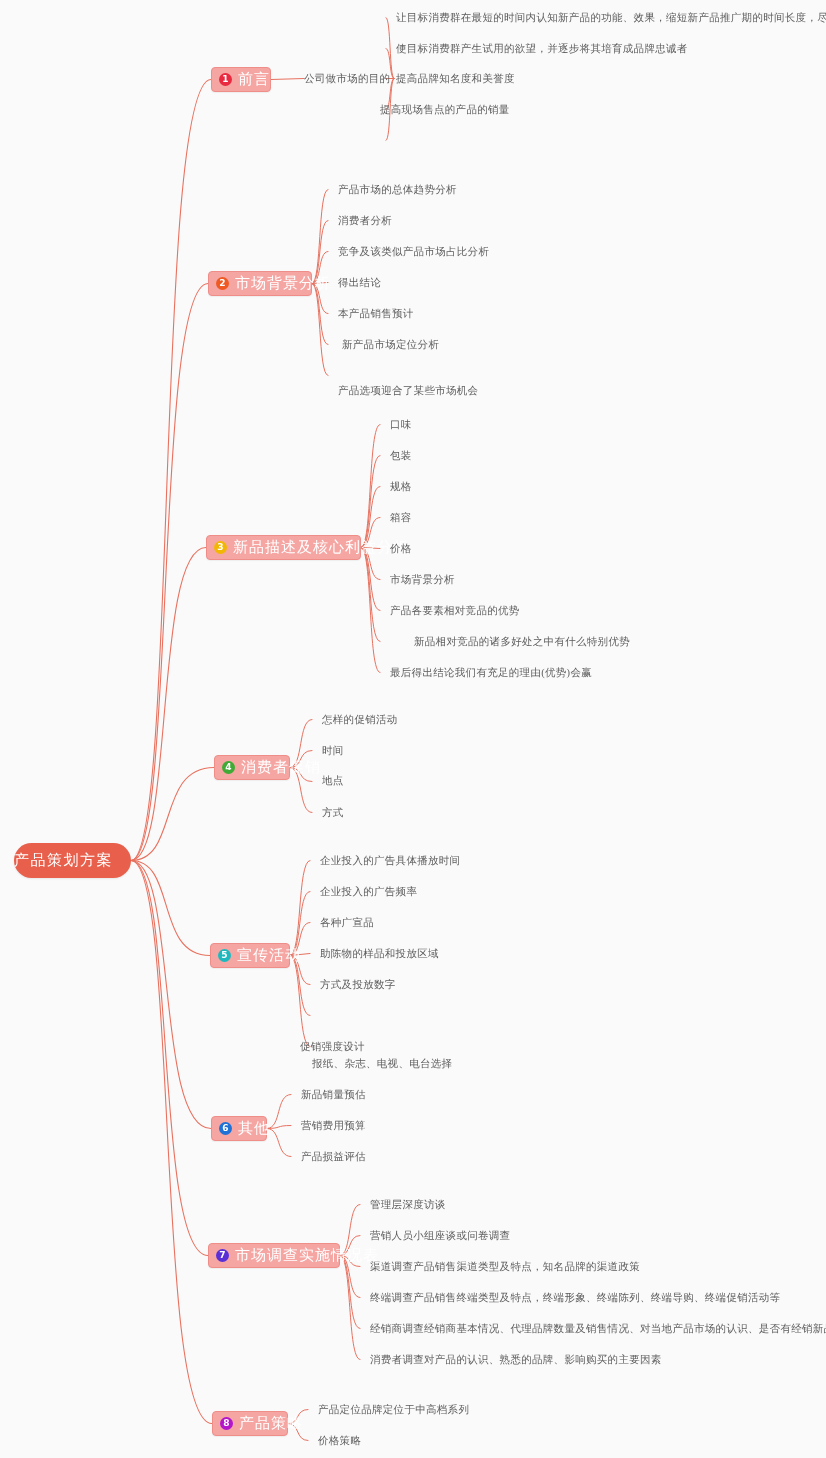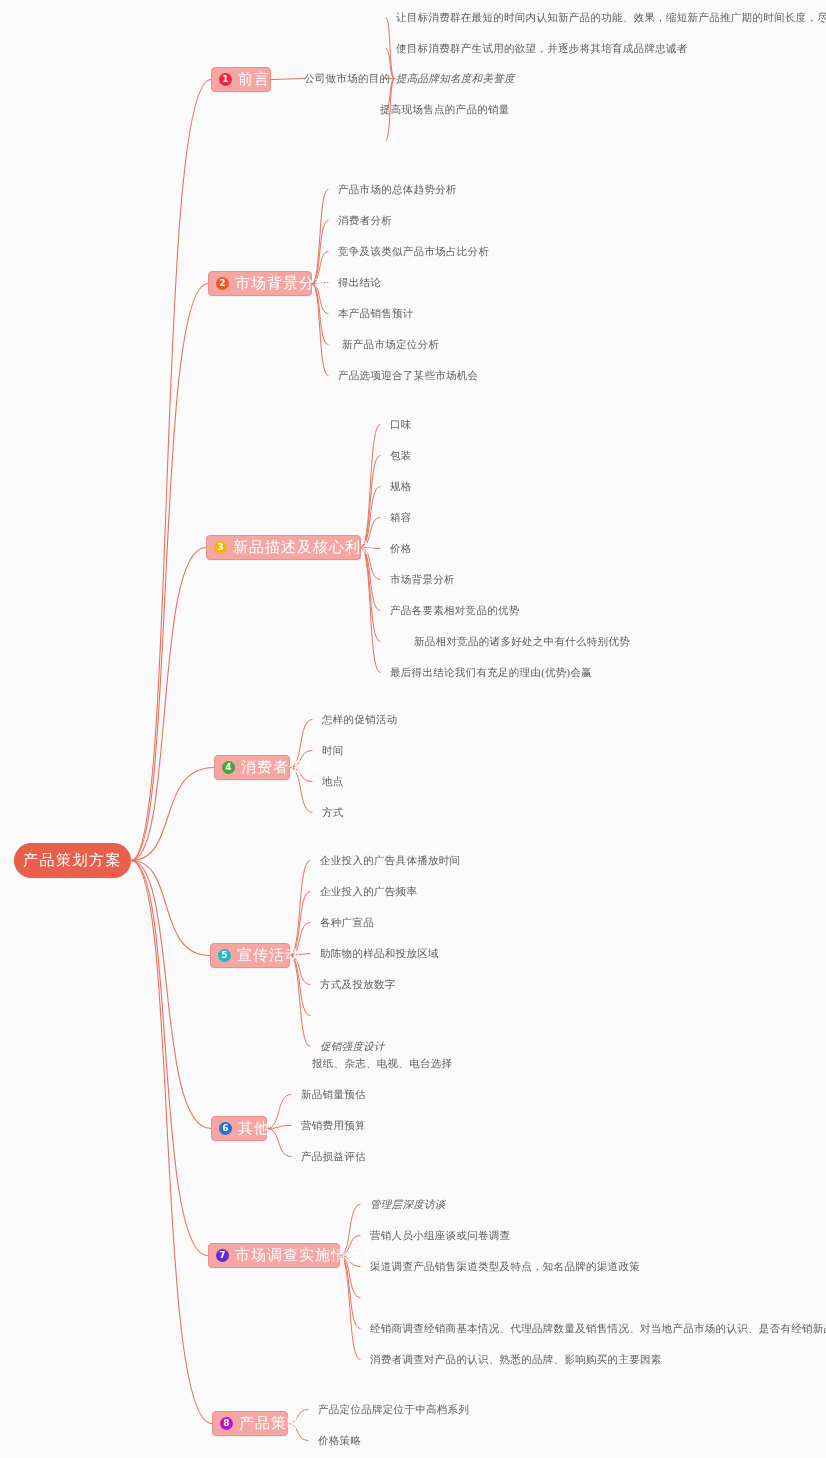--- a/index.html
+++ b/index.html
@@ -34,21 +34,21 @@
   .root-node {
     position: absolute;
     box-sizing: border-box;
     background: #e8604c;
     color: #ffffff;
     border-radius: 18px;
     font-size: 15px;
     letter-spacing: 1.5px;
     display: flex;
     align-items: center;
-    justify-content: center;
+    justify-content: flex-start;
     white-space: nowrap;
     box-shadow: 0 1px 2px rgba(0,0,0,0.08);
   }
 
   
   .branch-node {
     position: absolute;
     box-sizing: border-box;
     background: #f5a6a3;
     border: 1px solid #ef8d89;
@@ -160,79 +160,80 @@
 <div class="root-node" style="left: 14px; top: 843px; width: 117px; height: 35px; background: rgb(232, 96, 76);">
       <span>产品策划方案</span>
     </div>
     <div class="branch-node" style="left: 211px; top: 67px; width: 60px; background: rgb(245, 166, 163); border-color: rgb(239, 141, 137);">
       <span class="branch-badge" style="background: rgb(232, 41, 63);">1</span>
       <span class="branch-label">前言</span>
     </div>
     <div class="mid-node" style="left: 304px; top: 72px; color: rgb(93, 93, 93);"><span>公司做市场的目的</span></div>
     <div class="leaf-node" style="left: 396px; top: 11px; color: rgb(93, 93, 93);"><span>让目标消费群在最短的时间内认知新产品的功能、效果，缩短新产品推广期的时间长度，尽快进入成长期，创造效益</span></div>
     <div class="leaf-node" style="left: 396px; top: 42px; color: rgb(93, 93, 93);"><span>使目标消费群产生试用的欲望，并逐步将其培育成品牌忠诚者</span></div>
-    <div class="leaf-node" style="left: 396px; top: 72px; color: rgb(93, 93, 93); font-style: italic;"><span>提高品牌知名度和美誉度</span></div>
+    <div class="leaf-node" style="left: 396px; top: 72px; color: rgb(93, 93, 93);"><span>提高品牌知名度和美誉度</span></div>
     <div class="leaf-node" style="left: 380px; top: 103px; color: rgb(93, 93, 93);"><span>提高现场售点的产品的销量</span></div>
     <div class="branch-node" style="left: 208px; top: 271px; width: 104px; background: rgb(245, 166, 163); border-color: rgb(239, 141, 137);">
       <span class="branch-badge" style="background: rgb(239, 90, 36);">2</span>
       <span class="branch-label">市场背景分析</span>
     </div>
     <div class="leaf-node" style="left: 338px; top: 183px; color: rgb(93, 93, 93);"><span>产品市场的总体趋势分析</span></div>
     <div class="leaf-node" style="left: 338px; top: 214px; color: rgb(93, 93, 93);"><span>消费者分析</span></div>
     <div class="leaf-node" style="left: 338px; top: 245px; color: rgb(93, 93, 93);"><span>竞争及该类似产品市场占比分析</span></div>
     <div class="leaf-node" style="left: 338px; top: 276px; color: rgb(93, 93, 93);"><span>得出结论</span></div>
     <div class="leaf-node" style="left: 338px; top: 307px; color: rgb(93, 93, 93);"><span>本产品销售预计</span></div>
     <div class="leaf-node" style="left: 342px; top: 338px; color: rgb(93, 93, 93);"><span>新产品市场定位分析</span></div>
-    <div class="leaf-node" style="left: 338px; top: 369px; color: rgb(93, 93, 93);"><span>产品选项迎合了某些市场机会</span></div>
+    <div class="leaf-node" style="left: 338px; top: 384px; color: rgb(93, 93, 93);"><span>产品选项迎合了某些市场机会</span></div>
     <div class="branch-node" style="left: 206px; top: 535px; width: 155px; background: rgb(245, 166, 163); border-color: rgb(239, 141, 137);">
       <span class="branch-badge" style="background: rgb(242, 183, 5);">3</span>
       <span class="branch-label">新品描述及核心利益分析</span>
     </div>
     <div class="leaf-node" style="left: 390px; top: 418px; color: rgb(93, 93, 93);"><span>口味</span></div>
     <div class="leaf-node" style="left: 390px; top: 449px; color: rgb(93, 93, 93);"><span>包装</span></div>
     <div class="leaf-node" style="left: 390px; top: 480px; color: rgb(93, 93, 93);"><span>规格</span></div>
     <div class="leaf-node" style="left: 390px; top: 511px; color: rgb(93, 93, 93);"><span>箱容</span></div>
     <div class="leaf-node" style="left: 390px; top: 542px; color: rgb(93, 93, 93);"><span>价格</span></div>
     <div class="leaf-node" style="left: 390px; top: 573px; color: rgb(93, 93, 93);"><span>市场背景分析</span></div>
     <div class="leaf-node" style="left: 390px; top: 604px; color: rgb(93, 93, 93);"><span>产品各要素相对竞品的优势</span></div>
     <div class="leaf-node" style="left: 414px; top: 635px; color: rgb(93, 93, 93);"><span>新品相对竞品的诸多好处之中有什么特别优势</span></div>
     <div class="leaf-node" style="left: 390px; top: 666px; color: rgb(93, 93, 93);"><span>最后得出结论我们有充足的理由(优势)会赢</span></div>
     <div class="branch-node" style="left: 214px; top: 755px; width: 76px; background: rgb(245, 166, 163); border-color: rgb(239, 141, 137);">
       <span class="branch-badge" style="background: rgb(63, 170, 53);">4</span>
       <span class="branch-label">消费者促销</span>
     </div>
     <div class="leaf-node" style="left: 322px; top: 713px; color: rgb(93, 93, 93);"><span>怎样的促销活动</span></div>
     <div class="leaf-node" style="left: 322px; top: 744px; color: rgb(93, 93, 93);"><span>时间</span></div>
-    <div class="leaf-node" style="left: 322px; top: 775px; color: rgb(93, 93, 93);"><span>地点</span></div>
+    <div class="leaf-node" style="left: 322px; top: 775px; color: rgb(93, 93, 93); font-family: Liberation Mono, monospace;"><span>地点</span></div>
     <div class="leaf-node" style="left: 322px; top: 806px; color: rgb(93, 93, 93);"><span>方式</span></div>
     <div class="branch-node" style="left: 210px; top: 943px; width: 80px; background: rgb(245, 166, 163); border-color: rgb(239, 141, 137);">
       <span class="branch-badge" style="background: rgb(30, 185, 191);">5</span>
       <span class="branch-label">宣传活动</span>
     </div>
     <div class="leaf-node" style="left: 320px; top: 854px; color: rgb(93, 93, 93);"><span>企业投入的广告具体播放时间</span></div>
     <div class="leaf-node" style="left: 320px; top: 885px; color: rgb(93, 93, 93);"><span>企业投入的广告频率</span></div>
     <div class="leaf-node" style="left: 320px; top: 916px; color: rgb(93, 93, 93);"><span>各种广宣品</span></div>
     <div class="leaf-node" style="left: 320px; top: 947px; color: rgb(93, 93, 93);"><span>助陈物的样品和投放区域</span></div>
     <div class="leaf-node" style="left: 320px; top: 978px; color: rgb(93, 93, 93);"><span>方式及投放数字</span></div>
     <div class="leaf-node" style="left: 312px; top: 1009px; color: rgb(93, 93, 93); margin-top: 48px;"><span>报纸、杂志、电视、电台选择</span></div>
-    <div class="leaf-node" style="left: 320px; top: 1040px; color: rgb(93, 93, 93); font-style: italic;"><span>促销强度设计</span></div>
+    <div class="leaf-node" style="left: 300px; top: 1040px; color: rgb(93, 93, 93);"><span>促销强度设计</span></div>
     <div class="branch-node" style="left: 211px; top: 1116px; width: 56px; background: rgb(245, 166, 163); border-color: rgb(239, 141, 137);">
       <span class="branch-badge" style="background: rgb(30, 114, 214);">6</span>
       <span class="branch-label">其他</span>
     </div>
     <div class="leaf-node" style="left: 301px; top: 1088px; color: rgb(93, 93, 93);"><span>新品销量预估</span></div>
     <div class="leaf-node" style="left: 301px; top: 1119px; color: rgb(93, 93, 93);"><span>营销费用预算</span></div>
     <div class="leaf-node" style="left: 301px; top: 1150px; color: rgb(93, 93, 93);"><span>产品损益评估</span></div>
     <div class="branch-node" style="left: 208px; top: 1243px; width: 132px; background: rgb(245, 166, 163); border-color: rgb(239, 141, 137);">
       <span class="branch-badge" style="background: rgb(91, 47, 214);">7</span>
       <span class="branch-label">市场调查实施情况表</span>
     </div>
-    <div class="leaf-node" style="left: 370px; top: 1198px; color: rgb(93, 93, 93); font-style: italic;"><span>管理层深度访谈</span></div>
+    <div class="leaf-node" style="left: 370px; top: 1198px; color: rgb(93, 93, 93);"><span>管理层深度访谈</span></div>
     <div class="leaf-node" style="left: 370px; top: 1229px; color: rgb(93, 93, 93);"><span>营销人员小组座谈或问卷调查</span></div>
     <div class="leaf-node" style="left: 370px; top: 1260px; color: rgb(93, 93, 93);"><span>渠道调查产品销售渠道类型及特点，知名品牌的渠道政策</span></div>
+    <div class="leaf-node" style="left: 370px; top: 1291px; color: rgb(93, 93, 93);"><span>终端调查产品销售终端类型及特点，终端形象、终端陈列、终端导购、终端促销活动等</span></div>
     <div class="leaf-node" style="left: 370px; top: 1322px; color: rgb(93, 93, 93);"><span>经销商调查经销商基本情况、代理品牌数量及销售情况、对当地产品市场的认识、是否有经销新品牌的计划等</span></div>
     <div class="leaf-node" style="left: 370px; top: 1353px; color: rgb(93, 93, 93);"><span>消费者调查对产品的认识、熟悉的品牌、影响购买的主要因素</span></div>
     <div class="branch-node" style="left: 212px; top: 1411px; width: 76px; background: rgb(245, 166, 163); border-color: rgb(239, 141, 137);">
       <span class="branch-badge" style="background: rgb(179, 23, 201);">8</span>
       <span class="branch-label">产品策略</span>
     </div>
     <div class="leaf-node" style="left: 318px; top: 1403px; color: rgb(93, 93, 93);"><span>产品定位品牌定位于中高档系列</span></div>
     <div class="leaf-node" style="left: 318px; top: 1434px; color: rgb(93, 93, 93);"><span>价格策略</span></div>
   </div>
 

